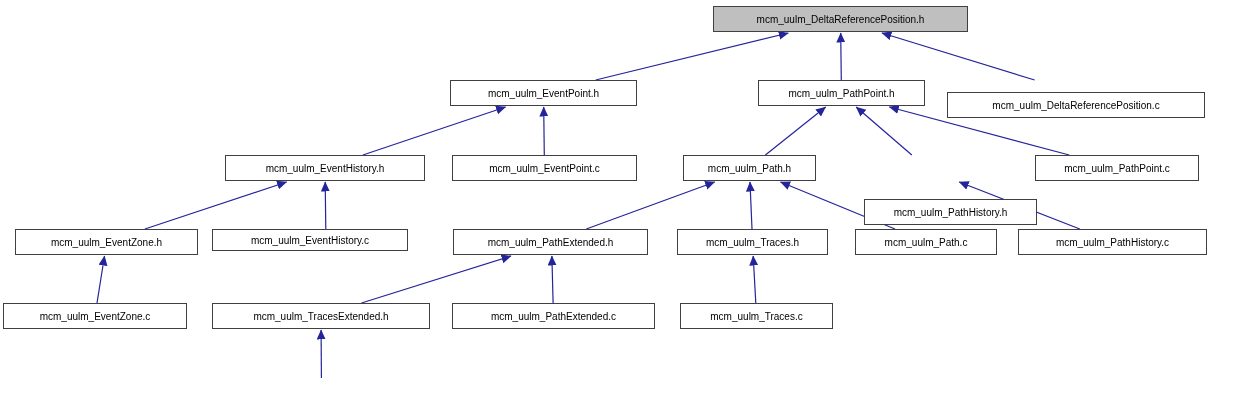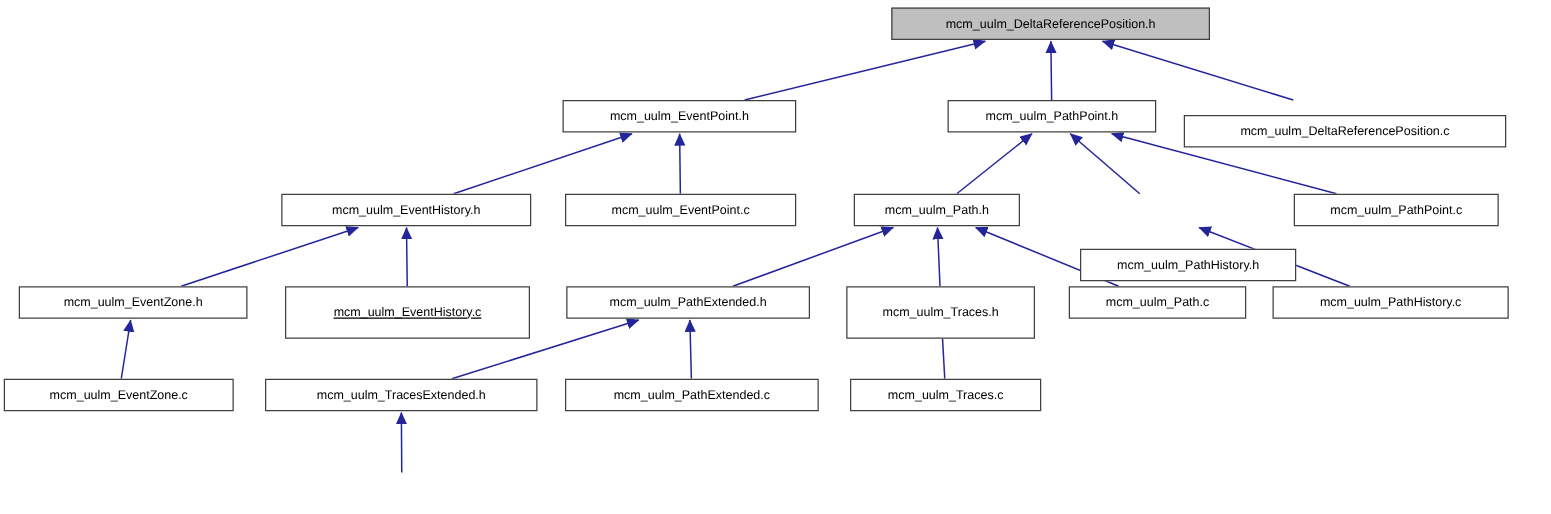--- a/index.html
+++ b/index.html
@@ -75,22 +75,22 @@
 <div class="node highlight" style="left: 713px; top: 6px; width: 255px; height: 26px;">mcm_uulm_DeltaReferencePosition.h</div>
     <div class="node" style="left: 450px; top: 80px; width: 187px; height: 26px; text-align: center;">mcm_uulm_EventPoint.h</div>
     <div class="node" style="left: 758px; top: 80px; width: 167px; height: 26px;">mcm_uulm_PathPoint.h</div>
     <div class="node" style="left: 947px; top: 80px; width: 258px; height: 26px; margin-top: 12px;">mcm_uulm_DeltaReferencePosition.c</div>
     <div class="node" style="left: 225px; top: 155px; width: 200px; height: 26px;">mcm_uulm_EventHistory.h</div>
     <div class="node" style="left: 452px; top: 155px; width: 185px; height: 26px;">mcm_uulm_EventPoint.c</div>
     <div class="node" style="left: 683px; top: 155px; width: 133px; height: 26px;">mcm_uulm_Path.h</div>
     <div class="node" style="left: 864px; top: 155px; width: 173px; height: 26px; margin-top: 44px;">mcm_uulm_PathHistory.h</div>
     <div class="node" style="left: 1035px; top: 155px; width: 164px; height: 26px;">mcm_uulm_PathPoint.c</div>
     <div class="node" style="left: 15px; top: 229px; width: 183px; height: 26px; text-align: right;">mcm_uulm_EventZone.h</div>
-    <div class="node" style="left: 228px; top: 229px; width: 196px; height: 42px; text-decoration: underline;">mcm_uulm_EventHistory.c</div>
+    <div class="node" style="left: 212px; top: 229px; width: 196px; height: 22px;">mcm_uulm_EventHistory.c</div>
     <div class="node" style="left: 453px; top: 229px; width: 195px; height: 26px;">mcm_uulm_PathExtended.h</div>
-    <div class="node" style="left: 677px; top: 229px; width: 151px; height: 42px;">mcm_uulm_Traces.h</div>
+    <div class="node" style="left: 677px; top: 229px; width: 151px; height: 26px;">mcm_uulm_Traces.h</div>
     <div class="node" style="left: 855px; top: 229px; width: 142px; height: 26px;">mcm_uulm_Path.c</div>
     <div class="node" style="left: 1018px; top: 229px; width: 189px; height: 26px;">mcm_uulm_PathHistory.c</div>
     <div class="node" style="left: 3px; top: 303px; width: 184px; height: 26px;">mcm_uulm_EventZone.c</div>
     <div class="node" style="left: 212px; top: 303px; width: 218px; height: 26px;">mcm_uulm_TracesExtended.h</div>
     <div class="node" style="left: 452px; top: 303px; width: 203px; height: 26px;">mcm_uulm_PathExtended.c</div>
     <div class="node" style="left: 680px; top: 303px; width: 153px; height: 26px;">mcm_uulm_Traces.c</div>
   </div>
 
 </body></html>

